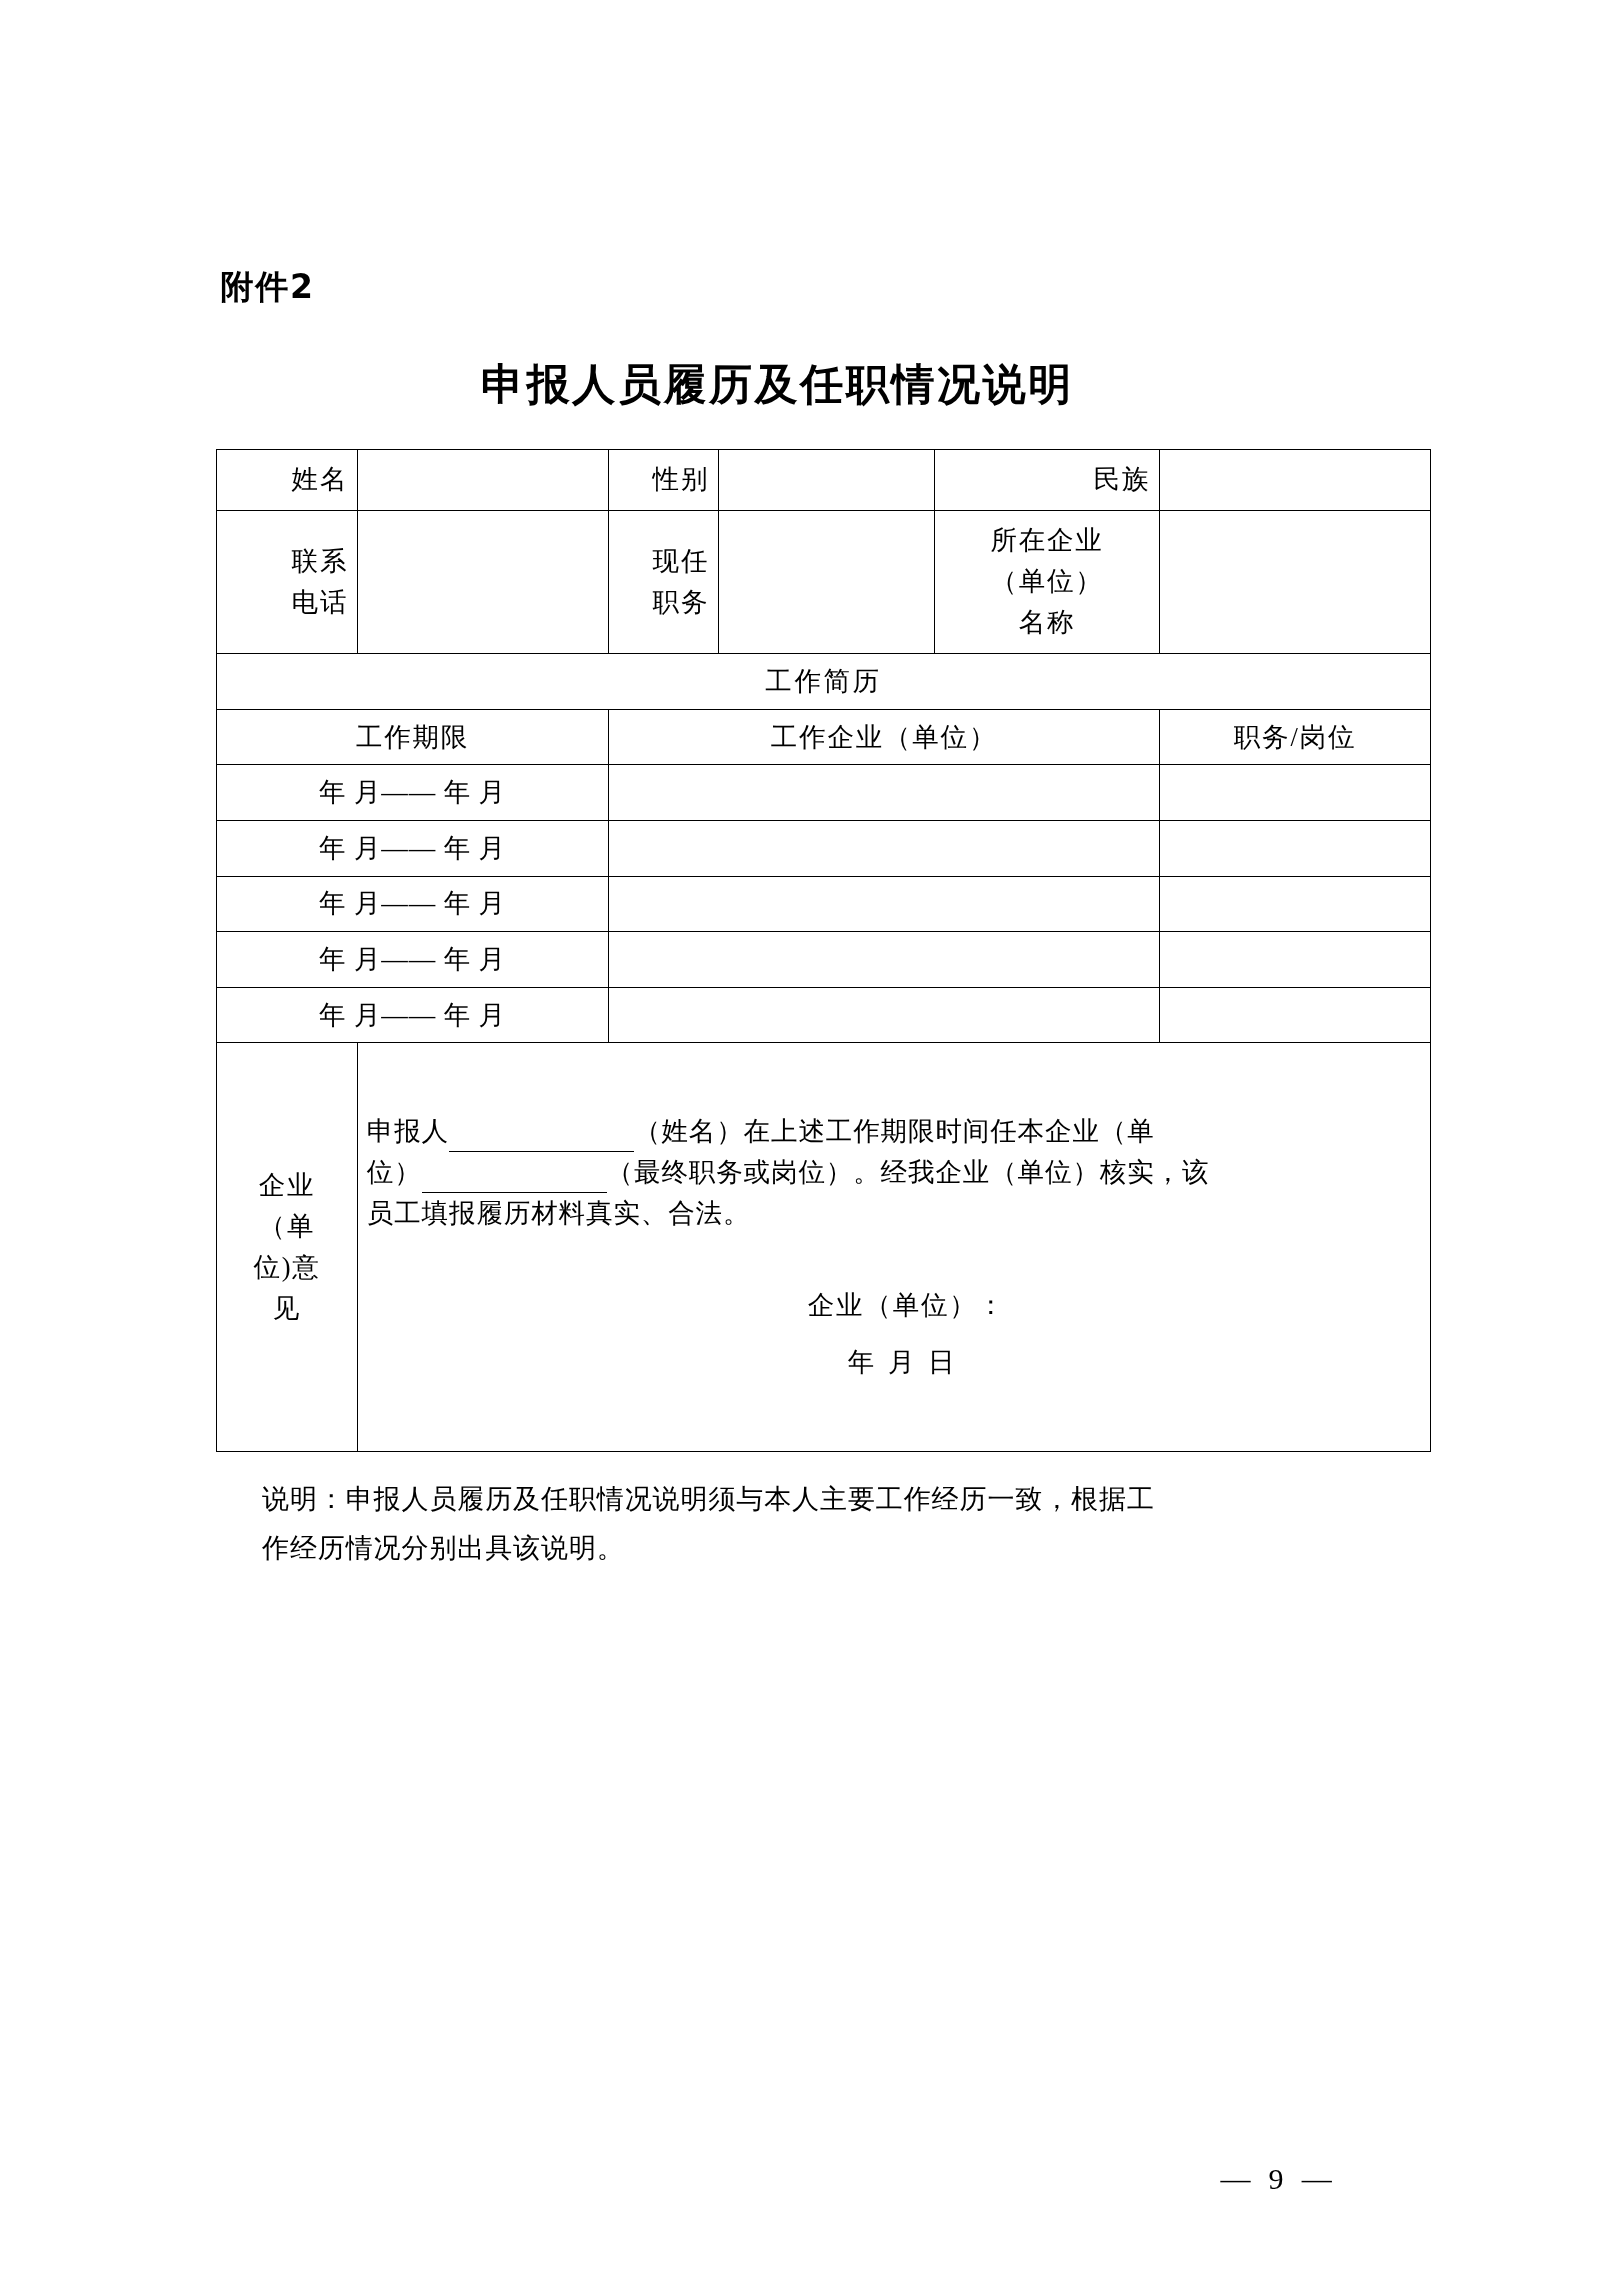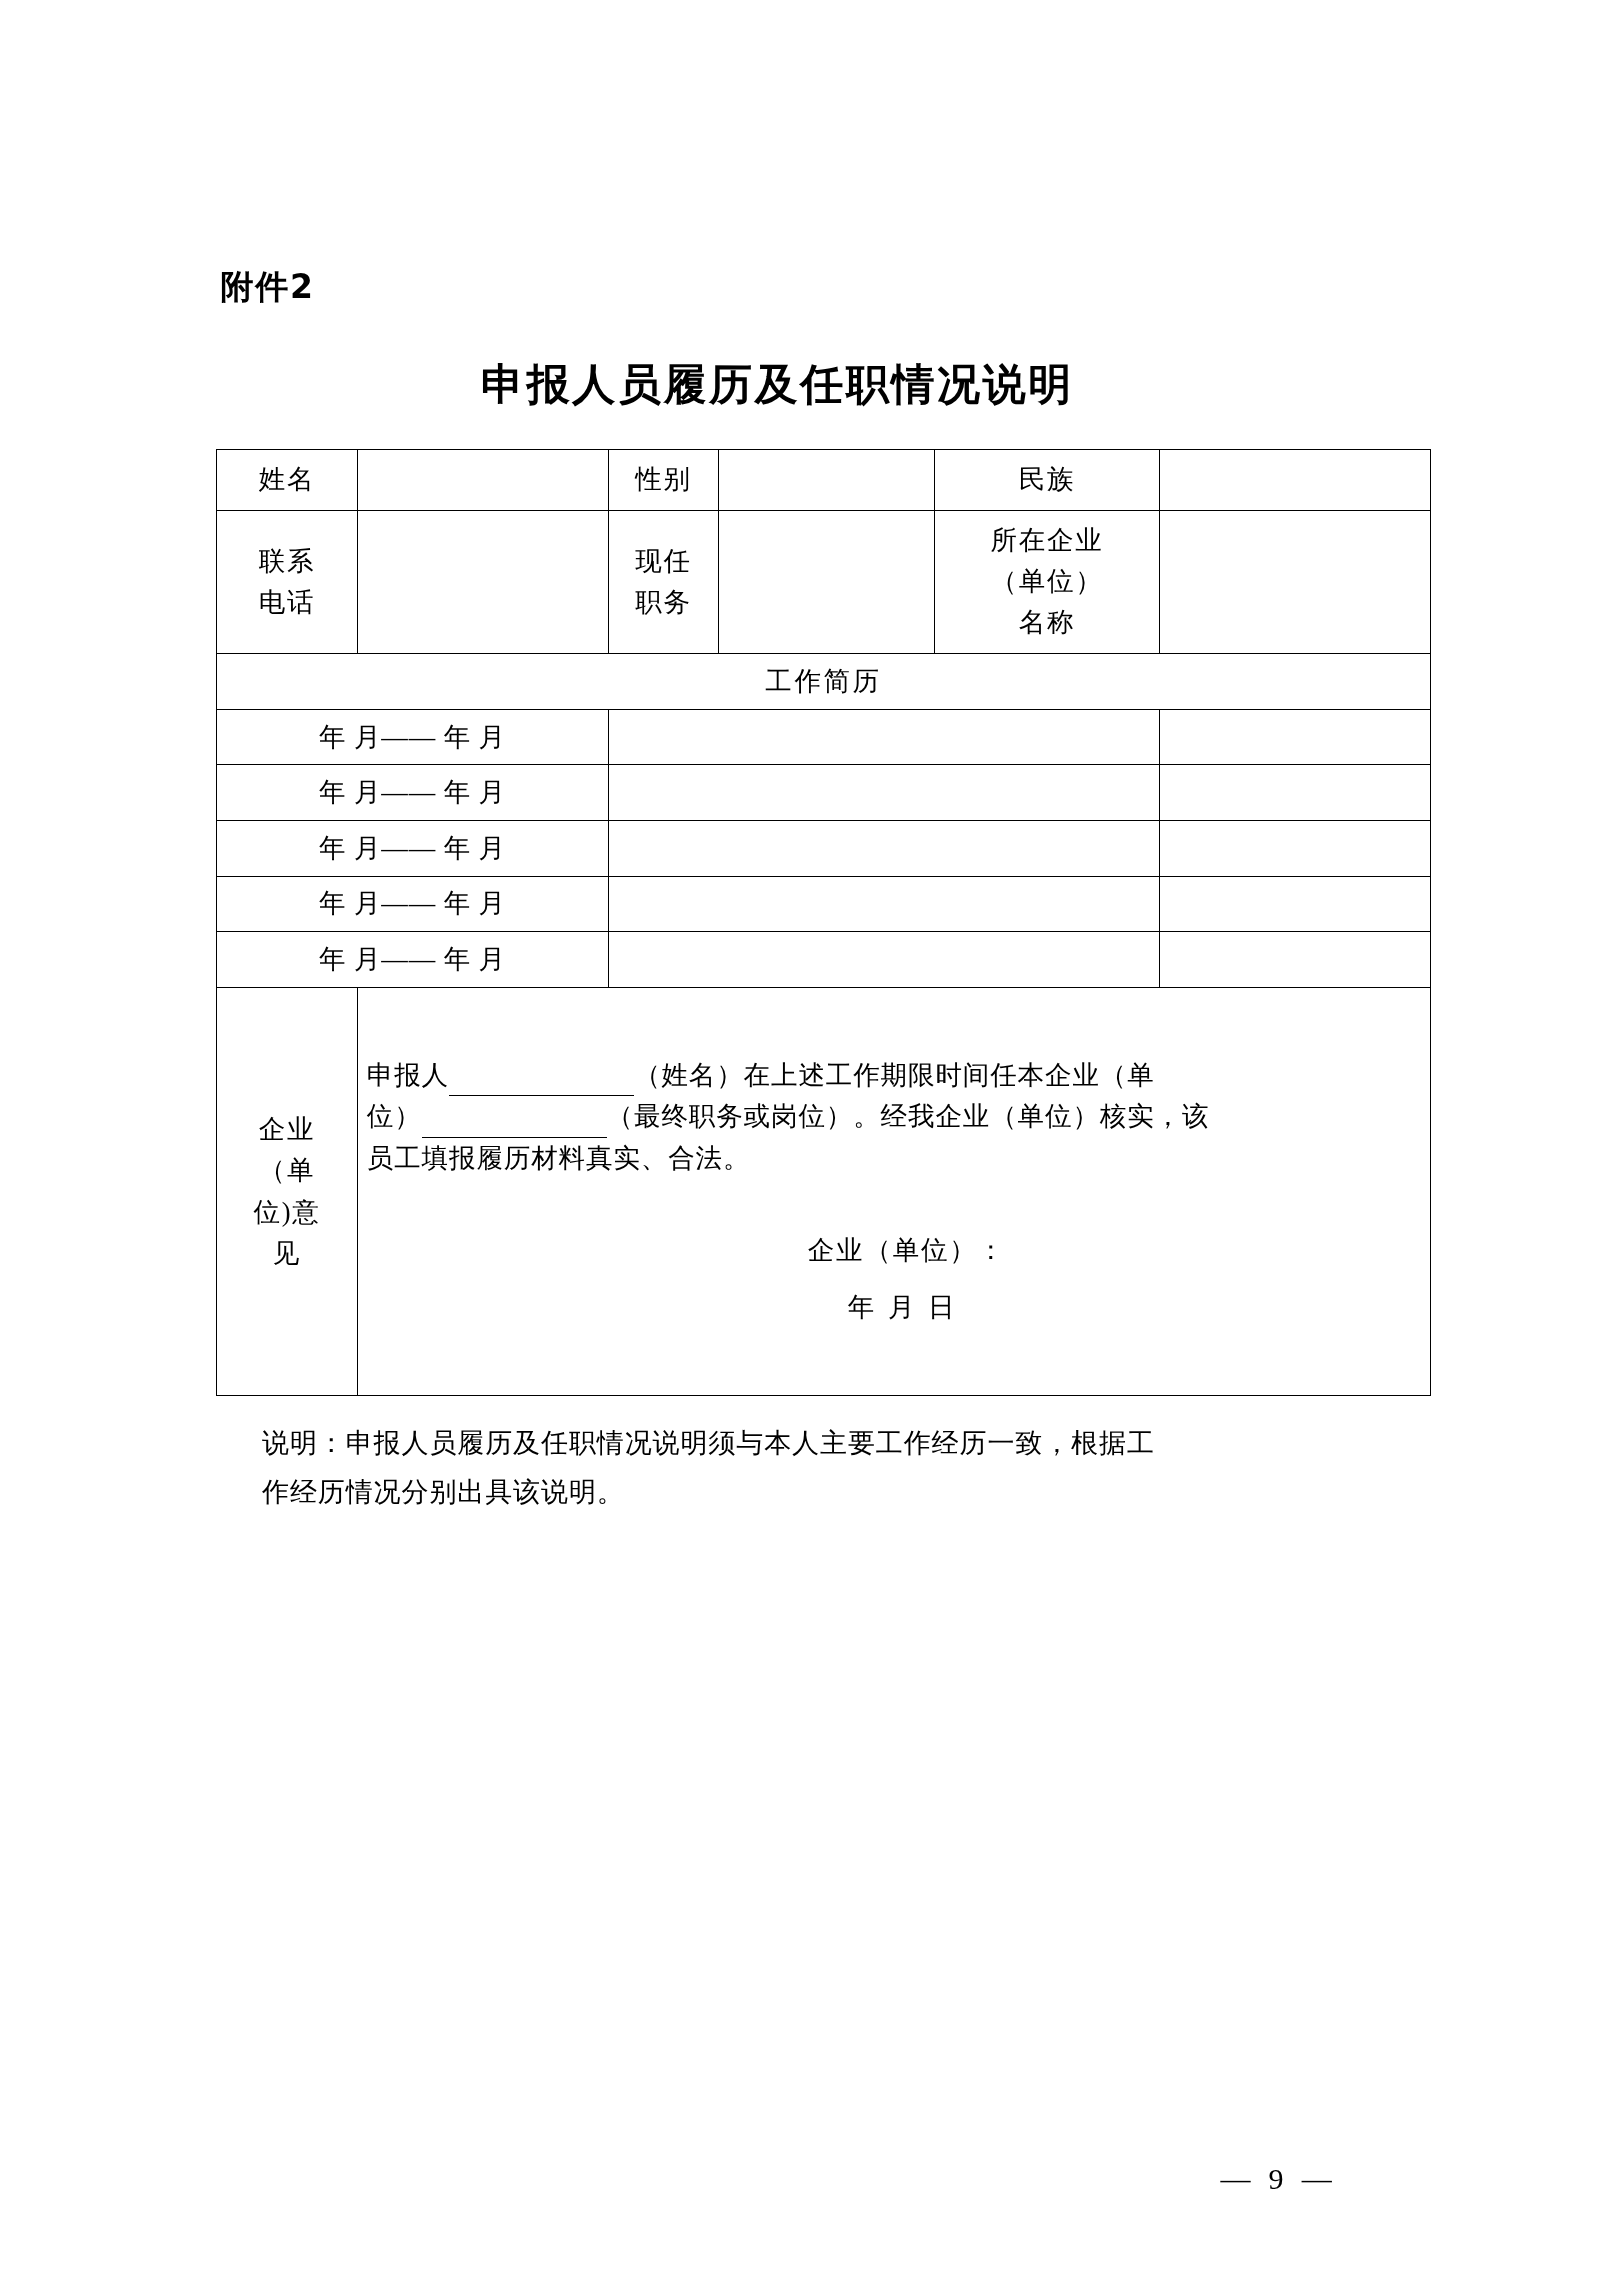--- a/index.html
+++ b/index.html
@@ -44,21 +44,21 @@
     font-size: 26.5px;
     font-family: "Liberation Serif", "DejaVu Serif", serif;
   }
   table.form td {
     border: 1.8px solid #000000;
     padding: 5.3px 8.8px;
     vertical-align: middle;
     line-height: 1.55;
   }
   .lbl {
-    text-align: center;
+    text-align: right;
     padding-left: 25px;
     letter-spacing: 1.8px;
     margin-left: 33px;
   }
   .lbl-center {
     text-align: center;
     letter-spacing: 1.8px;
   }
   .cell-blank { }
   .h-row td { height: 49px; }
@@ -179,20 +179,25 @@
         <div>（单位）</div>
         <div>名称</div>
       </td>
       <td class="cell-blank"></td>
     </tr>
 
     <tr>
       <td class="section-title" colspan="6">工作简历</td>
     </tr>
 
+    <tr>
+      <td class="col-head" colspan="2">工作期限</td>
+      <td class="col-head" colspan="3">工作企业（单位）</td>
+      <td class="col-head">职务/岗位</td>
+    </tr>
 
     <tr>
       <td class="period" colspan="2">年  月——  年  月</td>
       <td class="cell-blank" colspan="3"></td>
       <td class="cell-blank"></td>
     </tr>
     <tr>
       <td class="period" colspan="2">年  月——  年  月</td>
       <td class="cell-blank" colspan="3"></td>
       <td class="cell-blank"></td>

